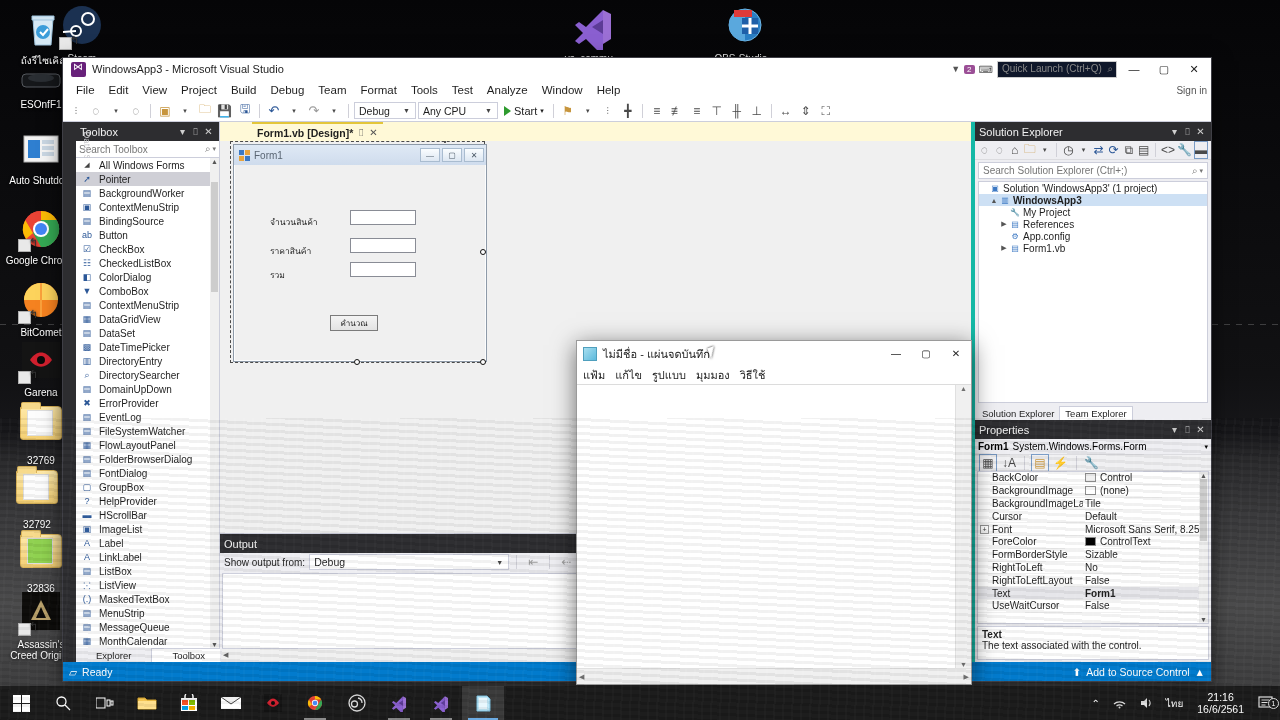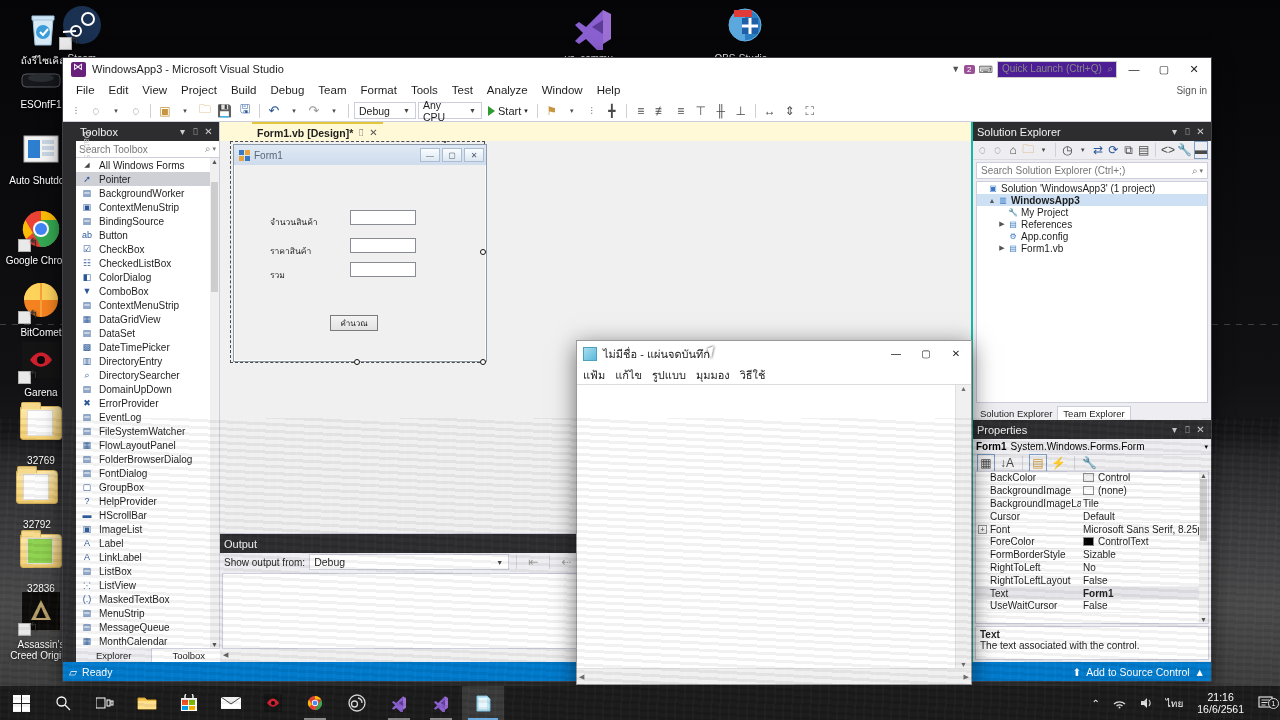--- a/index.html
+++ b/index.html
@@ -61,21 +61,21 @@
   #vs-menubar .mi{ padding:2px 7px; }
   #vs-toolbar{ height:22px; background:#fff; border-bottom:1px solid #cccedb; display:flex; align-items:center; padding-left:4px; gap:2px;}
   .tbi{ width:18px;height:18px; display:flex;align-items:center;justify-content:center; color:#4a4a4a; font-size:12px;}
   .tsep{ width:1px;height:14px;background:#d0d0d8; margin:0 3px;}
   .combo{ height:17px; border:1px solid #cccedb; background:#fff; font-size:10.5px; display:flex; align-items:center; padding:0 2px 0 4px; color:#1e1e1e;}
   .combo .cv{ flex:1; }
   .combo .ca{ font-size:7px; padding:0 3px; color:#444;}
   .startbtn{ display:flex;align-items:center; gap:3px; font-size:11px; color:#1e1e1e; padding:0 4px;}
   .startbtn .tri{ width:0;height:0;border-left:7px solid #2e9b2e;border-top:5px solid transparent;border-bottom:5px solid transparent;}
   #vs-quick{ position:absolute; right:4px; top:2px; display:flex; align-items:center; gap:4px;}
-  #qbox{ width:120px; height:17px; border:1px solid #ccc; background:#4c1d95; font-size:10px; color:#888; padding:1px 14px 0 4px; position:relative;}
+  #qbox{ width:120px; height:17px; border:1px solid #ccc; background:#0f172a; font-size:10px; color:#888; padding:1px 14px 0 4px; position:relative;}
   .wbtn{ width:26px;height:18px; display:flex;align-items:center;justify-content:center;font-size:11px;color:#1e1e1e;}
   #vs-body{ flex:1; display:flex; background:#eeeef2; position:relative; overflow:hidden;}
   
   #leftrail{ width:13px; background:#2d2d30; color:#c8c8cc; position:relative;}
   #leftrail span{ position:absolute; top:44px; left:-16px; width:80px; transform:rotate(90deg); transform-origin:center; font-size:9.5px; white-space:nowrap;}
   
   #toolbox{ width:144px; background:#eeeef2; border-right:1px solid #cccedb; display:flex; flex-direction:column;}
   .pane-head{ height:19px; background:#2d2d30; color:#f1f1f1; display:flex; align-items:center; padding:0 4px; font-size:11px;}
   .pane-head .ph-title{ flex:1;}
   .pane-head .ph-btn{ width:13px; text-align:center; font-size:10px; color:#d0d0d0;}
@@ -108,21 +108,21 @@
   .wf-tb{ position:absolute; width:66px; height:15px; background:#fff; border:1px solid #898c95;}
   .wf-btn{ position:absolute; width:48px;height:16px; background:linear-gradient(180deg,#f4f4f4,#e3e3e3); border:1px solid #7b7b7b; font-size:8px; color:#111; display:flex;align-items:center;justify-content:center;}
   .handle{ position:absolute; width:6px;height:6px; border:1px solid #111; background:#fff; border-radius:50%;}
   
   #output{ height:128px; background:#eeeef2; display:flex; flex-direction:column;}
   #out-toolbar{ height:18px; display:flex; align-items:center; gap:4px; padding:0 4px; font-size:10px; color:#1e1e1e;}
   #out-toolbar .combo{ width:200px; height:16px;}
   #out-body{ flex:1; background:#fff; border:1px solid #cccedb; margin:2px 2px 0 2px; position:relative;}
   #out-hscroll{ height:11px; background:#f0f0f0; margin:0 2px 2px; display:flex; align-items:center; justify-content:space-between; padding:0 1px; font-size:7px; color:#606060;}
   
-  #right{ width:240px; background:#eeeef2; display:flex; flex-direction:column; border-left:2px solid #14b8a6;}
+  #right{ width:240px; background:#eeeef2; display:flex; flex-direction:column; border-left:4px solid #14b8a6;}
   #se-toolbar{ height:19px; background:#eeeef2; display:flex; align-items:center; gap:2px; padding:0 3px; border-bottom:1px solid #dcdce0;}
   #se-search{ height:17px; background:#fff; border:1px solid #cccedb; margin:2px 3px; display:flex; align-items:center; padding:0 4px; font-size:10px; color:#767676;}
   #se-tree{ flex:1; background:#fff; border:1px solid #cccedb; margin:0 3px; overflow:hidden;}
   .trow{ height:12px; display:flex; align-items:center; font-size:10px; color:#1e1e1e; white-space:nowrap;}
   .trow.sel{ background:#cde0f4;}
   .trow .exp{ width:10px; text-align:center; font-size:7px; color:#555;}
   .trow .tico{ width:12px; text-align:center; font-size:8px;}
   .trow .tlab{ padding-left:2px;}
   #se-tabs{ height:15px; display:flex; align-items:flex-end; padding-left:2px; font-size:9.5px; margin-top:2px;}
   #se-tabs .t{ padding:1px 5px; color:#1e1e1e;}
@@ -349,21 +349,21 @@
       <span class="tsep"></span>
       <span class="tbi" style="color:#2b5797;font-size:13px">↶</span>
       <span class="tbi" style="font-size:7px">▾</span>
       <span class="tbi" style="color:#9a9a9a;font-size:13px">↷</span>
       <span class="tbi" style="font-size:7px">▾</span>
       <span class="tsep"></span>
       <span class="combo" style="width:62px">
         <span class="cv">Debug</span>
         <span class="ca">▼</span>
       </span>
-      <span class="combo" style="width:64px">
+      <span class="combo" style="width:80px">
         <span class="cv">Any CPU</span>
         <span class="ca">▼</span>
       </span>
       <span class="startbtn">
         <span class="tri"></span>
         <span>Start</span>
         <span style="font-size:7px">▾</span>
       </span>
       <span class="tsep"></span>
       <span class="tbi" style="color:#c7953d">⚑</span>

